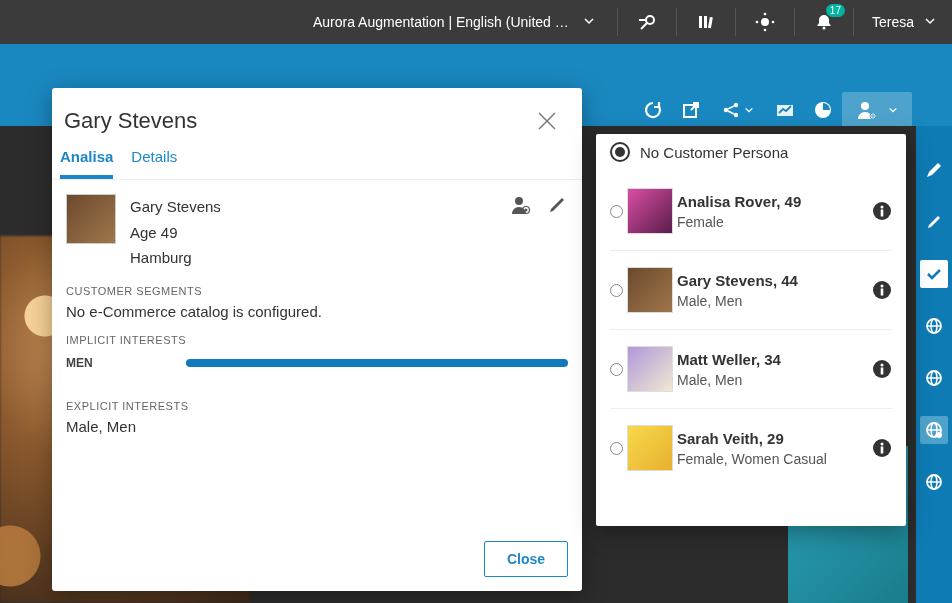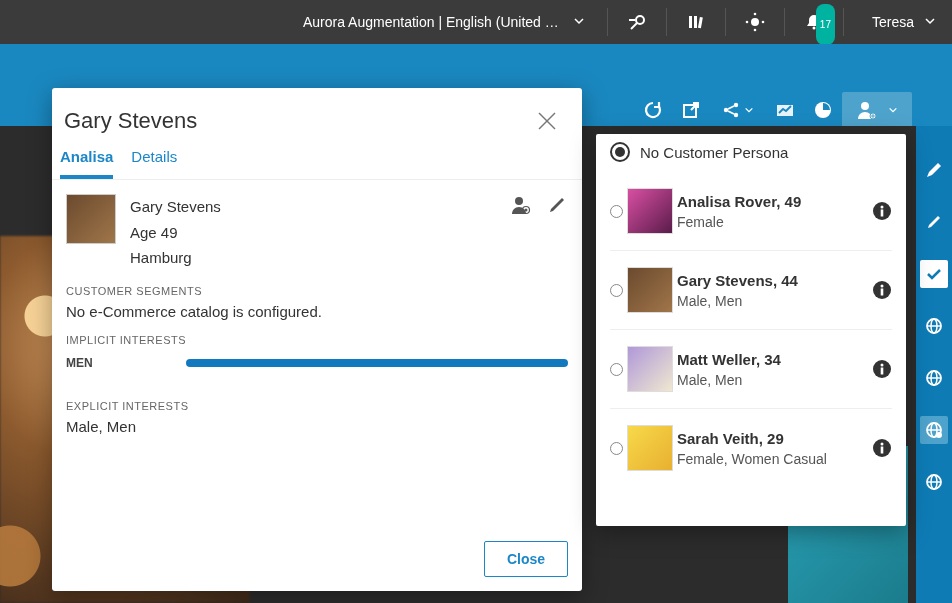--- a/index.html
+++ b/index.html
@@ -12,23 +12,23 @@
   }
   .topbar .site-select { display: flex; align-items: center; cursor: pointer; margin-right: 8px; max-width: 300px; }
   .topbar .site-select span { font-size: 14px; white-space: nowrap; overflow: hidden; text-overflow: ellipsis; max-width: 260px; }
   .chev { margin-left: 10px; }
   .chev svg path { stroke: #fff; }
   .topbar .divider { width: 1px; height: 28px; background: #555; margin: 0 14px; }
   .topbar .icon-btn { display:flex; align-items:center; justify-content:center; width: 30px; height: 30px; cursor: pointer; color:#fff; }
   .topbar .notif { position: relative; }
   .topbar .notif .badge {
     position: absolute; top: -3px; right: -6px; background: #00b3a1; color: #fff;
-    font-size: 10px; border-radius: 8px; padding: 15px 4px; min-width: 16px; text-align: center;
-  }
-  .topbar .user { display:flex; align-items:center; cursor:pointer; font-size:14px; margin-left: 14px; }
+    font-size: 10px; border-radius: 8px; padding: 1px 4px; min-width: 16px; text-align: center;
+  }
+  .topbar .user { display:flex; align-items:center; cursor:pointer; font-size:14px; margin-left: 4px; }
 
   
   .actionbar {
     height: 82px; background: #1a88c0; position: relative;
   }
   .action-icons {
     position: absolute; right: 40px; top: 48px; height: 36px; display: flex; align-items: center; gap: 0;
   }
   .action-icons .abtn {
     width: 38px; height: 36px; display:flex; align-items:center; justify-content:center; color:#fff; cursor:pointer;

